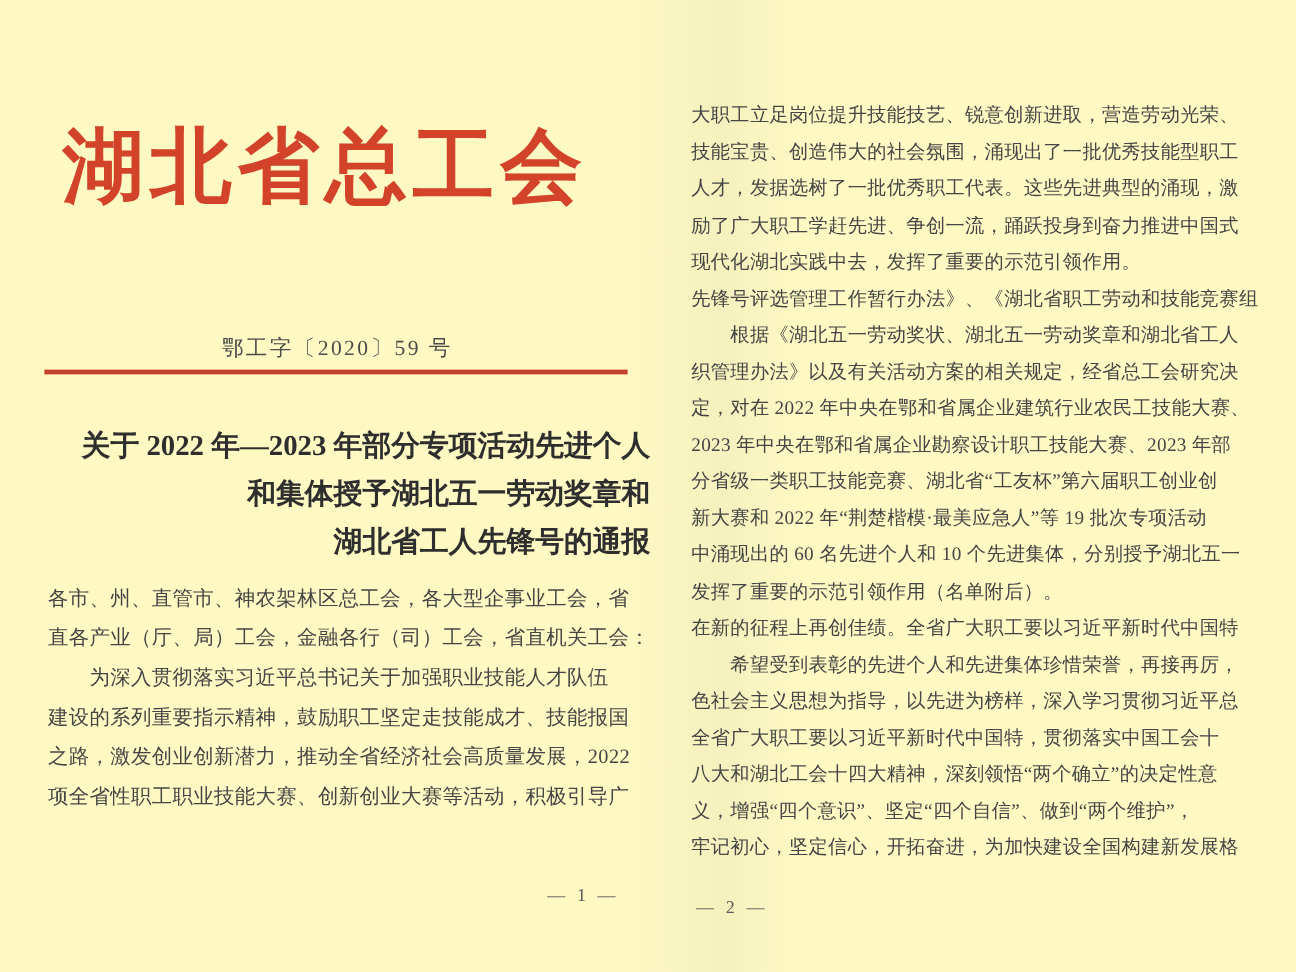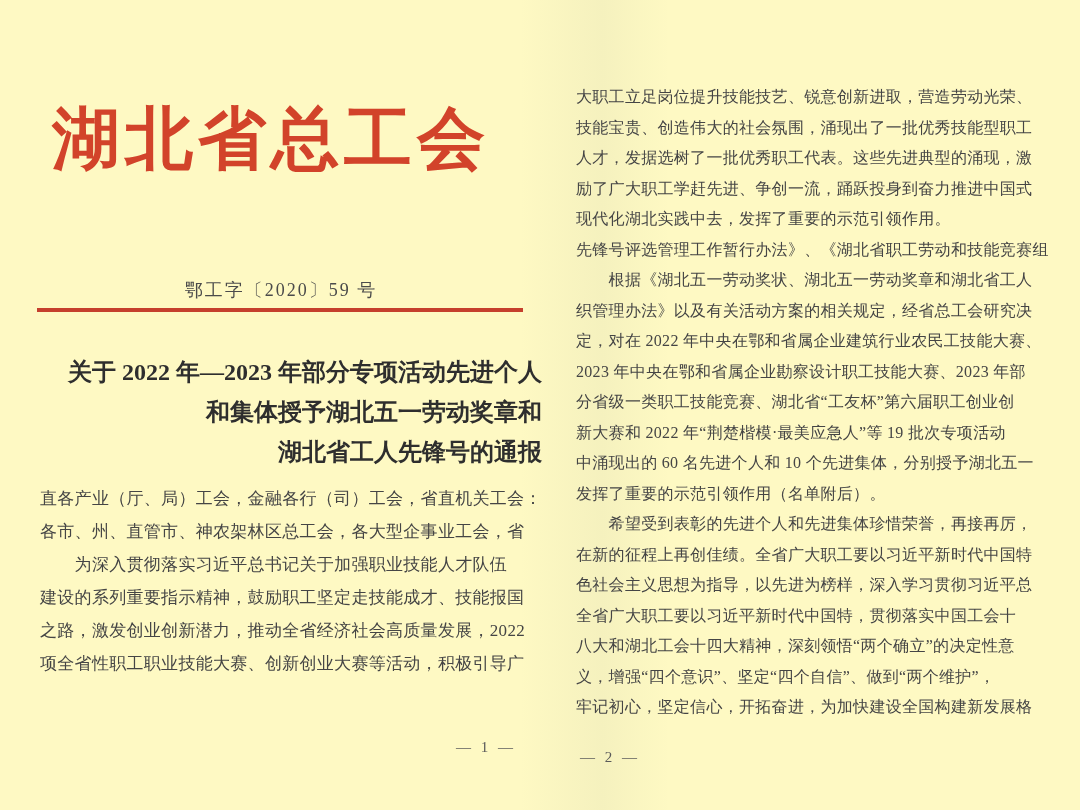--- a/index.html
+++ b/index.html
@@ -64,22 +64,22 @@
   <div class="doc-number">鄂工字〔2020〕59 号</div>
   <div class="red-rule" style="background: rgb(197, 64, 45);"></div>
 
   <div class="doc-title">
     <div class="line">关于 2022 年—2023 年部分专项活动先进个人</div>
     <div class="line">和集体授予湖北五一劳动奖章和</div>
     <div class="line">湖北省工人先锋号的通报</div>
   </div>
 
   <div class="body-left">
+    <div class="line">各市、州、直管市、神农架林区总工会，各大型企事业工会，省</div>
     <div class="line">直各产业（厅、局）工会，金融各行（司）工会，省直机关工会：</div>
-    <div class="line">各市、州、直管市、神农架林区总工会，各大型企事业工会，省</div>
     <div class="line">　　为深入贯彻落实习近平总书记关于加强职业技能人才队伍</div>
     <div class="line">建设的系列重要指示精神，鼓励职工坚定走技能成才、技能报国</div>
     <div class="line">之路，激发创业创新潜力，推动全省经济社会高质量发展，2022</div>
     <div class="line">项全省性职工职业技能大赛、创新创业大赛等活动，积极引导广</div>
   </div>
 
   <div class="page-num page-num-1">— 1 —</div>
 
   <div class="body-right">
     <div class="line">大职工立足岗位提升技能技艺、锐意创新进取，营造劳动光荣、</div>
@@ -89,22 +89,22 @@
     <div class="line">现代化湖北实践中去，发挥了重要的示范引领作用。</div>
     <div class="line">先锋号评选管理工作暂行办法》、《湖北省职工劳动和技能竞赛组</div>
     <div class="line">　　根据《湖北五一劳动奖状、湖北五一劳动奖章和湖北省工人</div>
     <div class="line">织管理办法》以及有关活动方案的相关规定，经省总工会研究决</div>
     <div class="line">定，对在 2022 年中央在鄂和省属企业建筑行业农民工技能大赛、</div>
     <div class="line">2023 年中央在鄂和省属企业勘察设计职工技能大赛、2023 年部</div>
     <div class="line">分省级一类职工技能竞赛、湖北省“工友杯”第六届职工创业创</div>
     <div class="line">新大赛和 2022 年“荆楚楷模·最美应急人”等 19 批次专项活动</div>
     <div class="line">中涌现出的 60 名先进个人和 10 个先进集体，分别授予湖北五一</div>
     <div class="line">发挥了重要的示范引领作用（名单附后）。</div>
+    <div class="line">在新的征程上再创佳绩。全省广大职工要以习近平新时代中国特</div>
     <div class="line">　　希望受到表彰的先进个人和先进集体珍惜荣誉，再接再厉，</div>
-    <div class="line">在新的征程上再创佳绩。全省广大职工要以习近平新时代中国特</div>
     <div class="line">色社会主义思想为指导，以先进为榜样，深入学习贯彻习近平总</div>
     <div class="line">全省广大职工要以习近平新时代中国特，贯彻落实中国工会十</div>
     <div class="line">八大和湖北工会十四大精神，深刻领悟“两个确立”的决定性意</div>
     <div class="line">义，增强“四个意识”、坚定“四个自信”、做到“两个维护”，</div>
     <div class="line">牢记初心，坚定信心，开拓奋进，为加快建设全国构建新发展格</div>
   </div>
 
   <div class="page-num page-num-2">— 2 —</div>
 </div>
 

